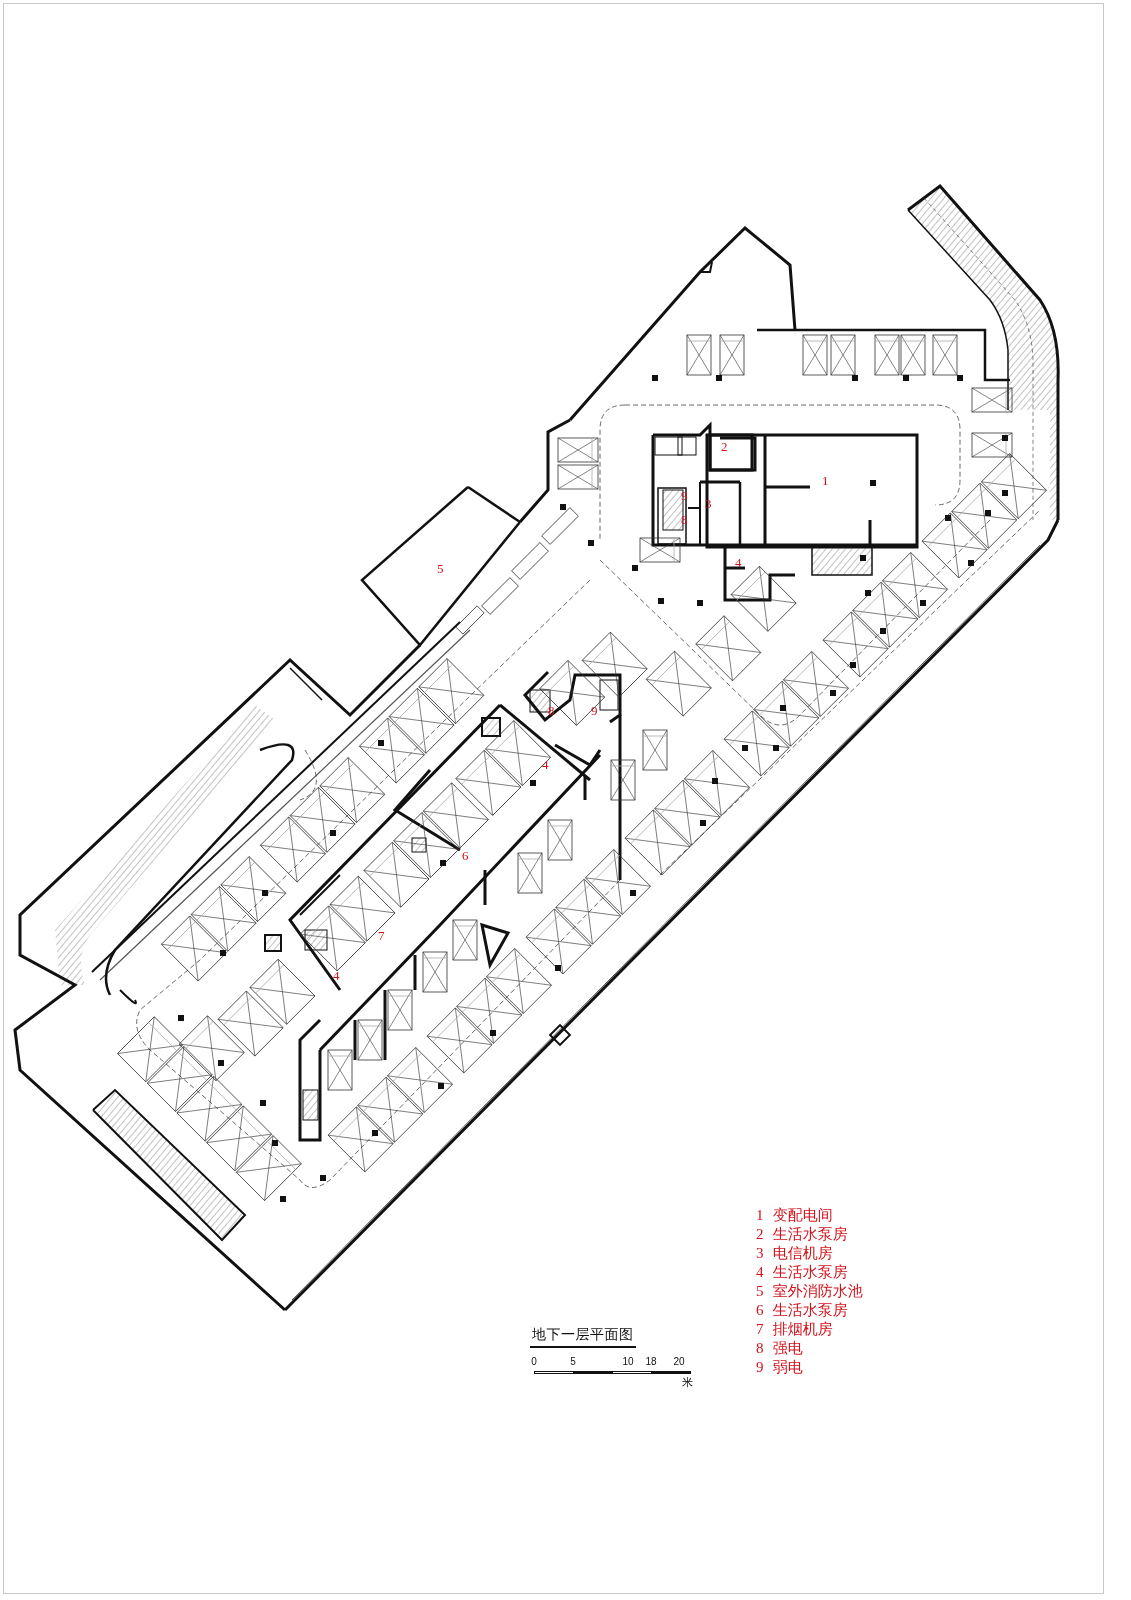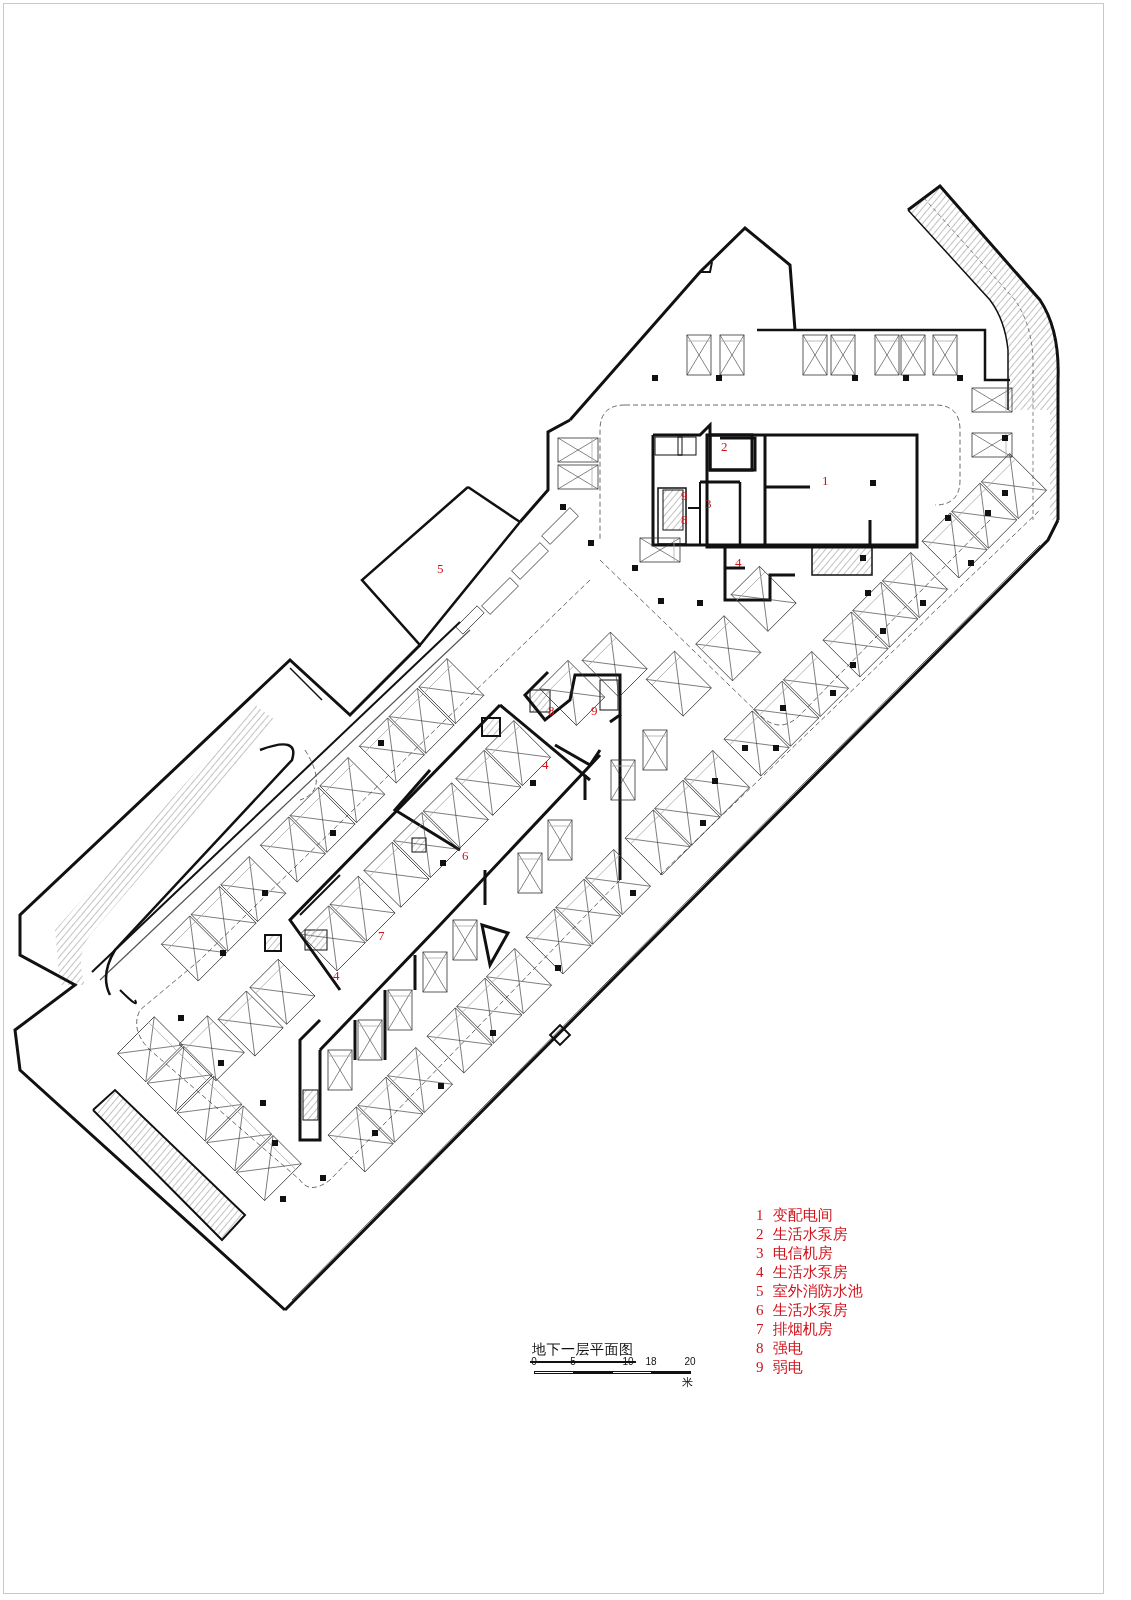--- a/index.html
+++ b/index.html
@@ -3,21 +3,21 @@
 <meta charset="utf-8">
 <style>
   html, body { margin: 0; padding: 0; background: #ffffff; }
   body { width: 1131px; height: 1600px; position: relative; overflow: hidden;
          font-family: "DejaVu Serif", "Liberation Serif", serif; }
   .page-border { position: absolute; left: 3px; top: 3px; width: 1101px; height: 1591px;
                  border: 1px solid #c8c8c8; box-sizing: border-box; }
   svg.plan { position: absolute; left: 0; top: 0; }
   .room-label { position: absolute; color: #d0121b; font-size: 13px; line-height: 1;
                 font-family: "Liberation Serif", "DejaVu Serif", serif; }
-  .title-block { position: absolute; left: 530px; top: 1324px; margin-top: 15px; }
+  .title-block { position: absolute; left: 530px; top: 1324px; }
   .title { font-family: "DejaVu Sans", sans-serif; font-size: 14px; color: #111;
            padding: 0 2px 2px 2px; border-bottom: 2px solid #111; display: inline-block; letter-spacing: 0.5px; }
   .scale { position: absolute; left: 530px; top: 1356px; width: 175px; height: 40px; }
   .scale .tick { position: absolute; top: 0; font-family: "Liberation Sans", sans-serif; font-size: 10px; color: #111; transform: translateX(-50%); }
   .scale .seg { position: absolute; top: 15px; height: 3px; box-sizing: border-box; }
   .scale .seg.white { border: 1px solid #111; background: #fff; }
   .scale .seg.black { background: #111; }
   .scale .unit { position: absolute; left: 152px; top: 19px; font-size: 11px; color: #111; font-family: "DejaVu Sans", sans-serif; }
   .legend { position: absolute; left: 756px; top: 1206px; color: #d0121b;
             font-family: "DejaVu Sans", sans-serif; font-size: 15px; }
@@ -313,21 +313,21 @@
 
 <div class="title-block">
   <span class="title">地下一层平面图</span>
 </div>
 
 <div class="scale">
   <span class="tick" style="left:4px;">0</span>
   <span class="tick" style="left:43px;">5</span>
   <span class="tick" style="left:82px;margin-left:16px;">10</span>
   <span class="tick" style="left:121px;">18</span>
-  <span class="tick" style="left:160px;">20</span>
+  <span class="tick" style="left:149px;">20</span>
   <div class="seg white" style="left:4px;width:40px;"></div>
   <div class="seg black" style="left:43px;width:40px;"></div>
   <div class="seg white" style="left:82px;width:40px;"></div>
   <div class="seg black" style="left:121px;width:40px;"></div>
   <span class="unit">米</span>
 </div>
 
 <div class="legend">
   <div class="legend-item"><span class="num">1</span> <span>变配电间</span></div>
   <div class="legend-item"><span class="num">2</span> <span>生活水泵房</span></div>

